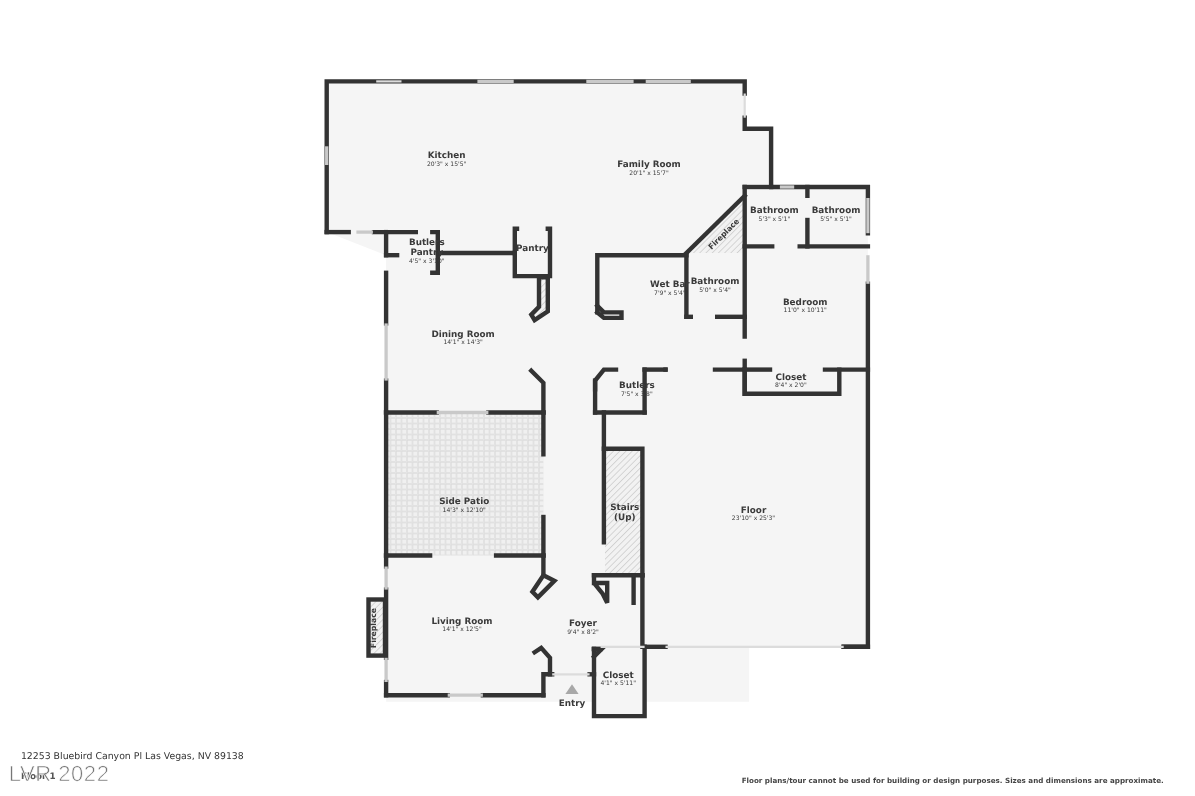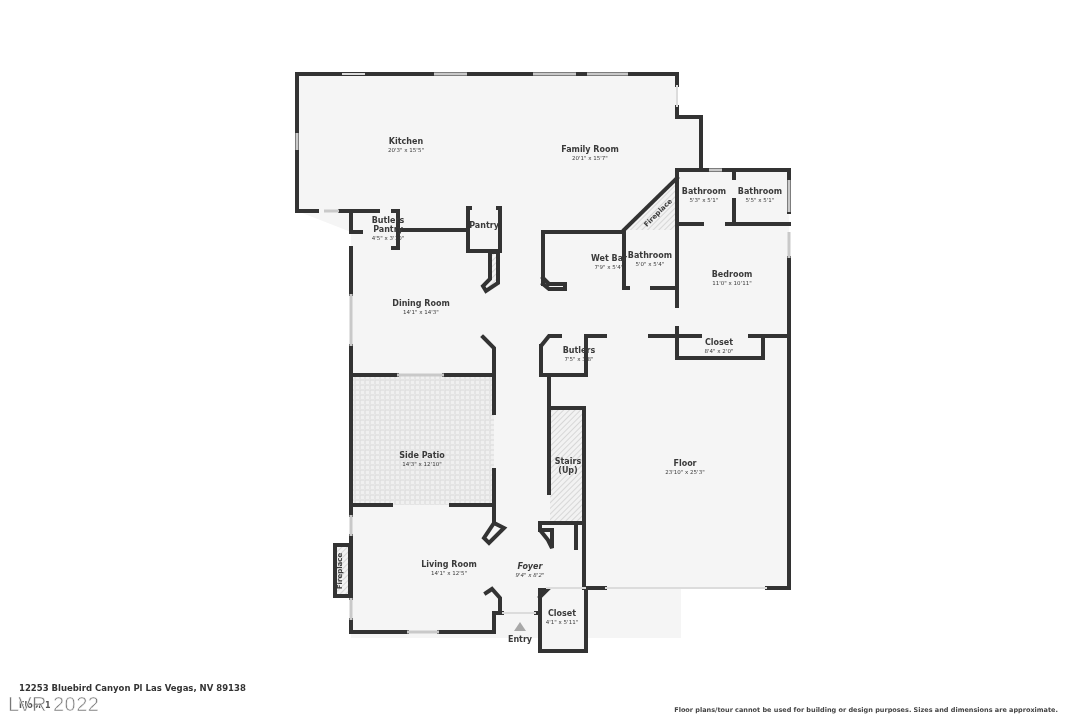--- a/index.html
+++ b/index.html
@@ -2,21 +2,21 @@
 <html><head>
 <meta charset="utf-8">
 <style>
   html, body { margin:0; padding:0; background:#ffffff; }
   body { width:1086px; height:724px; position:relative; overflow:hidden; font-family:"DejaVu Sans", sans-serif; }
   #plan { position:absolute; left:0; top:0; }
   .lbl { position:absolute; text-align:center; color:#3a3a3a; transform:translateX(-50%); white-space:nowrap; line-height:1.15; }
   .lbl .n { font-size:8px; font-weight:bold; display:block; }
   .lbl .d { font-size:5.5px; display:block; margin-top:1px; }
   .rot { position:absolute; font-size:7.5px; font-weight:bold; color:#3a3a3a; white-space:nowrap; }
-  .footer-addr { position:absolute; left:19px; top:683px; font-size:8.5px; font-weight:bold; color:#333; }
+  .footer-addr { position:absolute; left:19px; top:683px; font-size:8.5px; font-weight:normal; color:#333; }
   .footer-floor { position:absolute; left:19px; top:701px; font-size:8px; font-weight:bold; color:#555; }
   .watermark { position:absolute; left:8px; top:693px; font-size:20px; color:#777; font-family:"Liberation Sans", sans-serif; letter-spacing:0.5px; -webkit-text-stroke:0.6px #fff; }
   .disclaimer { position:absolute; left:0; width:1058px; top:706px; text-align:right; font-size:6.5px; font-weight:bold; color:#444; }
 </style>
 </head>
 <body>
 
 <svg id="plan" width="1086" height="724" viewBox="0 0 1086 724">
   <defs>
     <pattern id="hatch" width="4" height="4" patternUnits="userSpaceOnUse" patternTransform="rotate(45)">
@@ -220,25 +220,25 @@
   <span class="d">14'3" x 12'10"</span>
 </div>
 <div class="lbl" style="left:568px; top:457px;">
   <span class="n">Stairs</span>
   <span class="n">(Up)</span>
 </div>
 <div class="lbl" style="left:685px; top:459px;">
   <span class="n">Floor</span>
   <span class="d">23'10" x 25'3"</span>
 </div>
-<div class="lbl" style="left:420px; top:560px;margin-left:29px;">
+<div class="lbl" style="left:420px; top:560px;">
   <span class="n">Living Room</span>
   <span class="d">14'1" x 12'5"</span>
 </div>
-<div class="lbl" style="left:530px; top:562px;font-style:italic;">
+<div class="lbl" style="left:530px; top:562px;">
   <span class="n">Foyer</span>
   <span class="d">9'4" x 8'2"</span>
 </div>
 <div class="lbl" style="left:562px; top:609px;">
   <span class="n">Closet</span>
   <span class="d">4'1" x 5'11"</span>
 </div>
 
 <div class="rot" style="left:640px; top:209px; transform:rotate(-45deg); font-size:7px;">Fireplace</div>
 <div class="rot" style="left:322px; top:567px; transform:rotate(-90deg); font-size:7px;">Fireplace</div>

